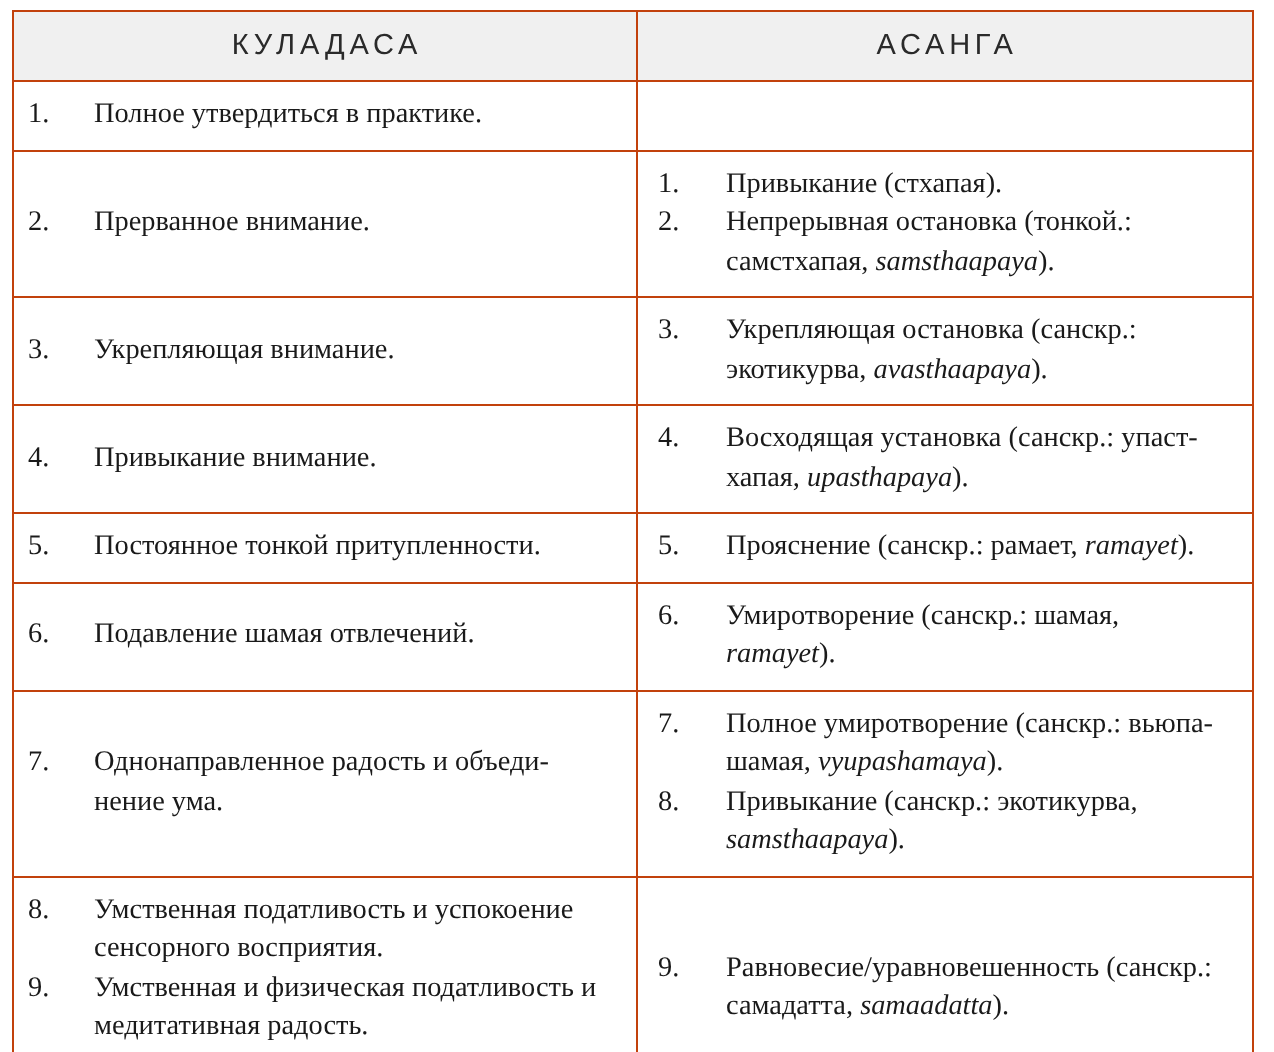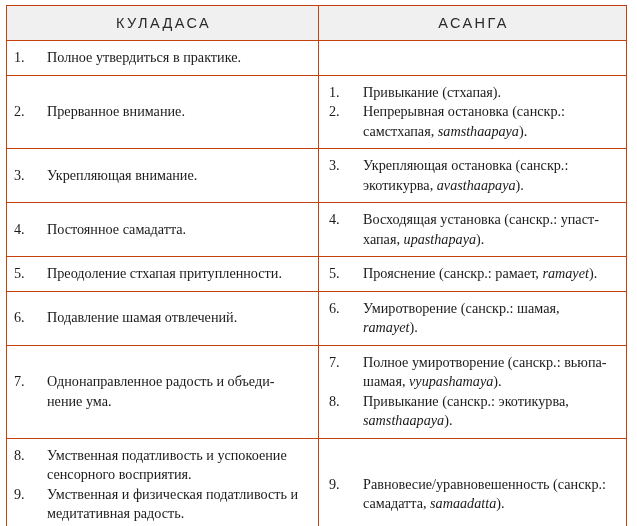--- a/index.html
+++ b/index.html
@@ -124,21 +124,21 @@
             <div class="cell">
               <ol class="items">
                 <li><span class="num">2.</span><span>Прерванное внимание.</span></li>
               </ol>
             </div>
           </td>
           <td class="right-col">
             <div class="cell">
               <ol class="items">
                 <li><span class="num">1.</span><span>Привыкание (стхапая).</span></li>
-                <li><span class="num">2.</span><span><span>Непрерывная остановка (санскр.: самстхапая, </span><em class="translit">samsthaapaya</em><span>).</span></span></li>
+                <li><span class="num">2.</span><span><span>Непрерывная остановка (тонкой.: самстхапая, </span><em class="translit">samsthaapaya</em><span>).</span></span></li>
               </ol>
             </div>
           </td>
         </tr>
         <tr>
           <td class="left-col">
             <div class="cell">
               <ol class="items">
                 <li><span class="num">3.</span><span>Укрепляющая внимание.</span></li>
               </ol>
@@ -149,37 +149,37 @@
               <ol class="items">
                 <li><span class="num">3.</span><span><span>Укрепляющая остановка (санскр.: экотикурва, </span><em class="translit">avasthaapaya</em><span>).</span></span></li>
               </ol>
             </div>
           </td>
         </tr>
         <tr>
           <td class="left-col">
             <div class="cell">
               <ol class="items">
-                <li><span class="num">4.</span><span>Постоянное самадатта.</span></li>
+                <li><span class="num">4.</span><span>Привыкание внимание.</span></li>
               </ol>
             </div>
           </td>
           <td class="right-col">
             <div class="cell">
               <ol class="items">
                 <li><span class="num">4.</span><span><span>Восходящая установка (санскр.: упаст-хапая, </span><em class="translit">upasthapaya</em><span>).</span></span></li>
               </ol>
             </div>
           </td>
         </tr>
         <tr>
           <td class="left-col">
             <div class="cell">
               <ol class="items">
-                <li><span class="num">5.</span><span>Преодоление стхапая притупленности.</span></li>
+                <li><span class="num">5.</span><span>Постоянное тонкой притупленности.</span></li>
               </ol>
             </div>
           </td>
           <td class="right-col">
             <div class="cell">
               <ol class="items">
                 <li><span class="num">5.</span><span><span>Прояснение (санскр.: рамает, </span><em class="translit">ramayet</em><span>).</span></span></li>
               </ol>
             </div>
           </td>

